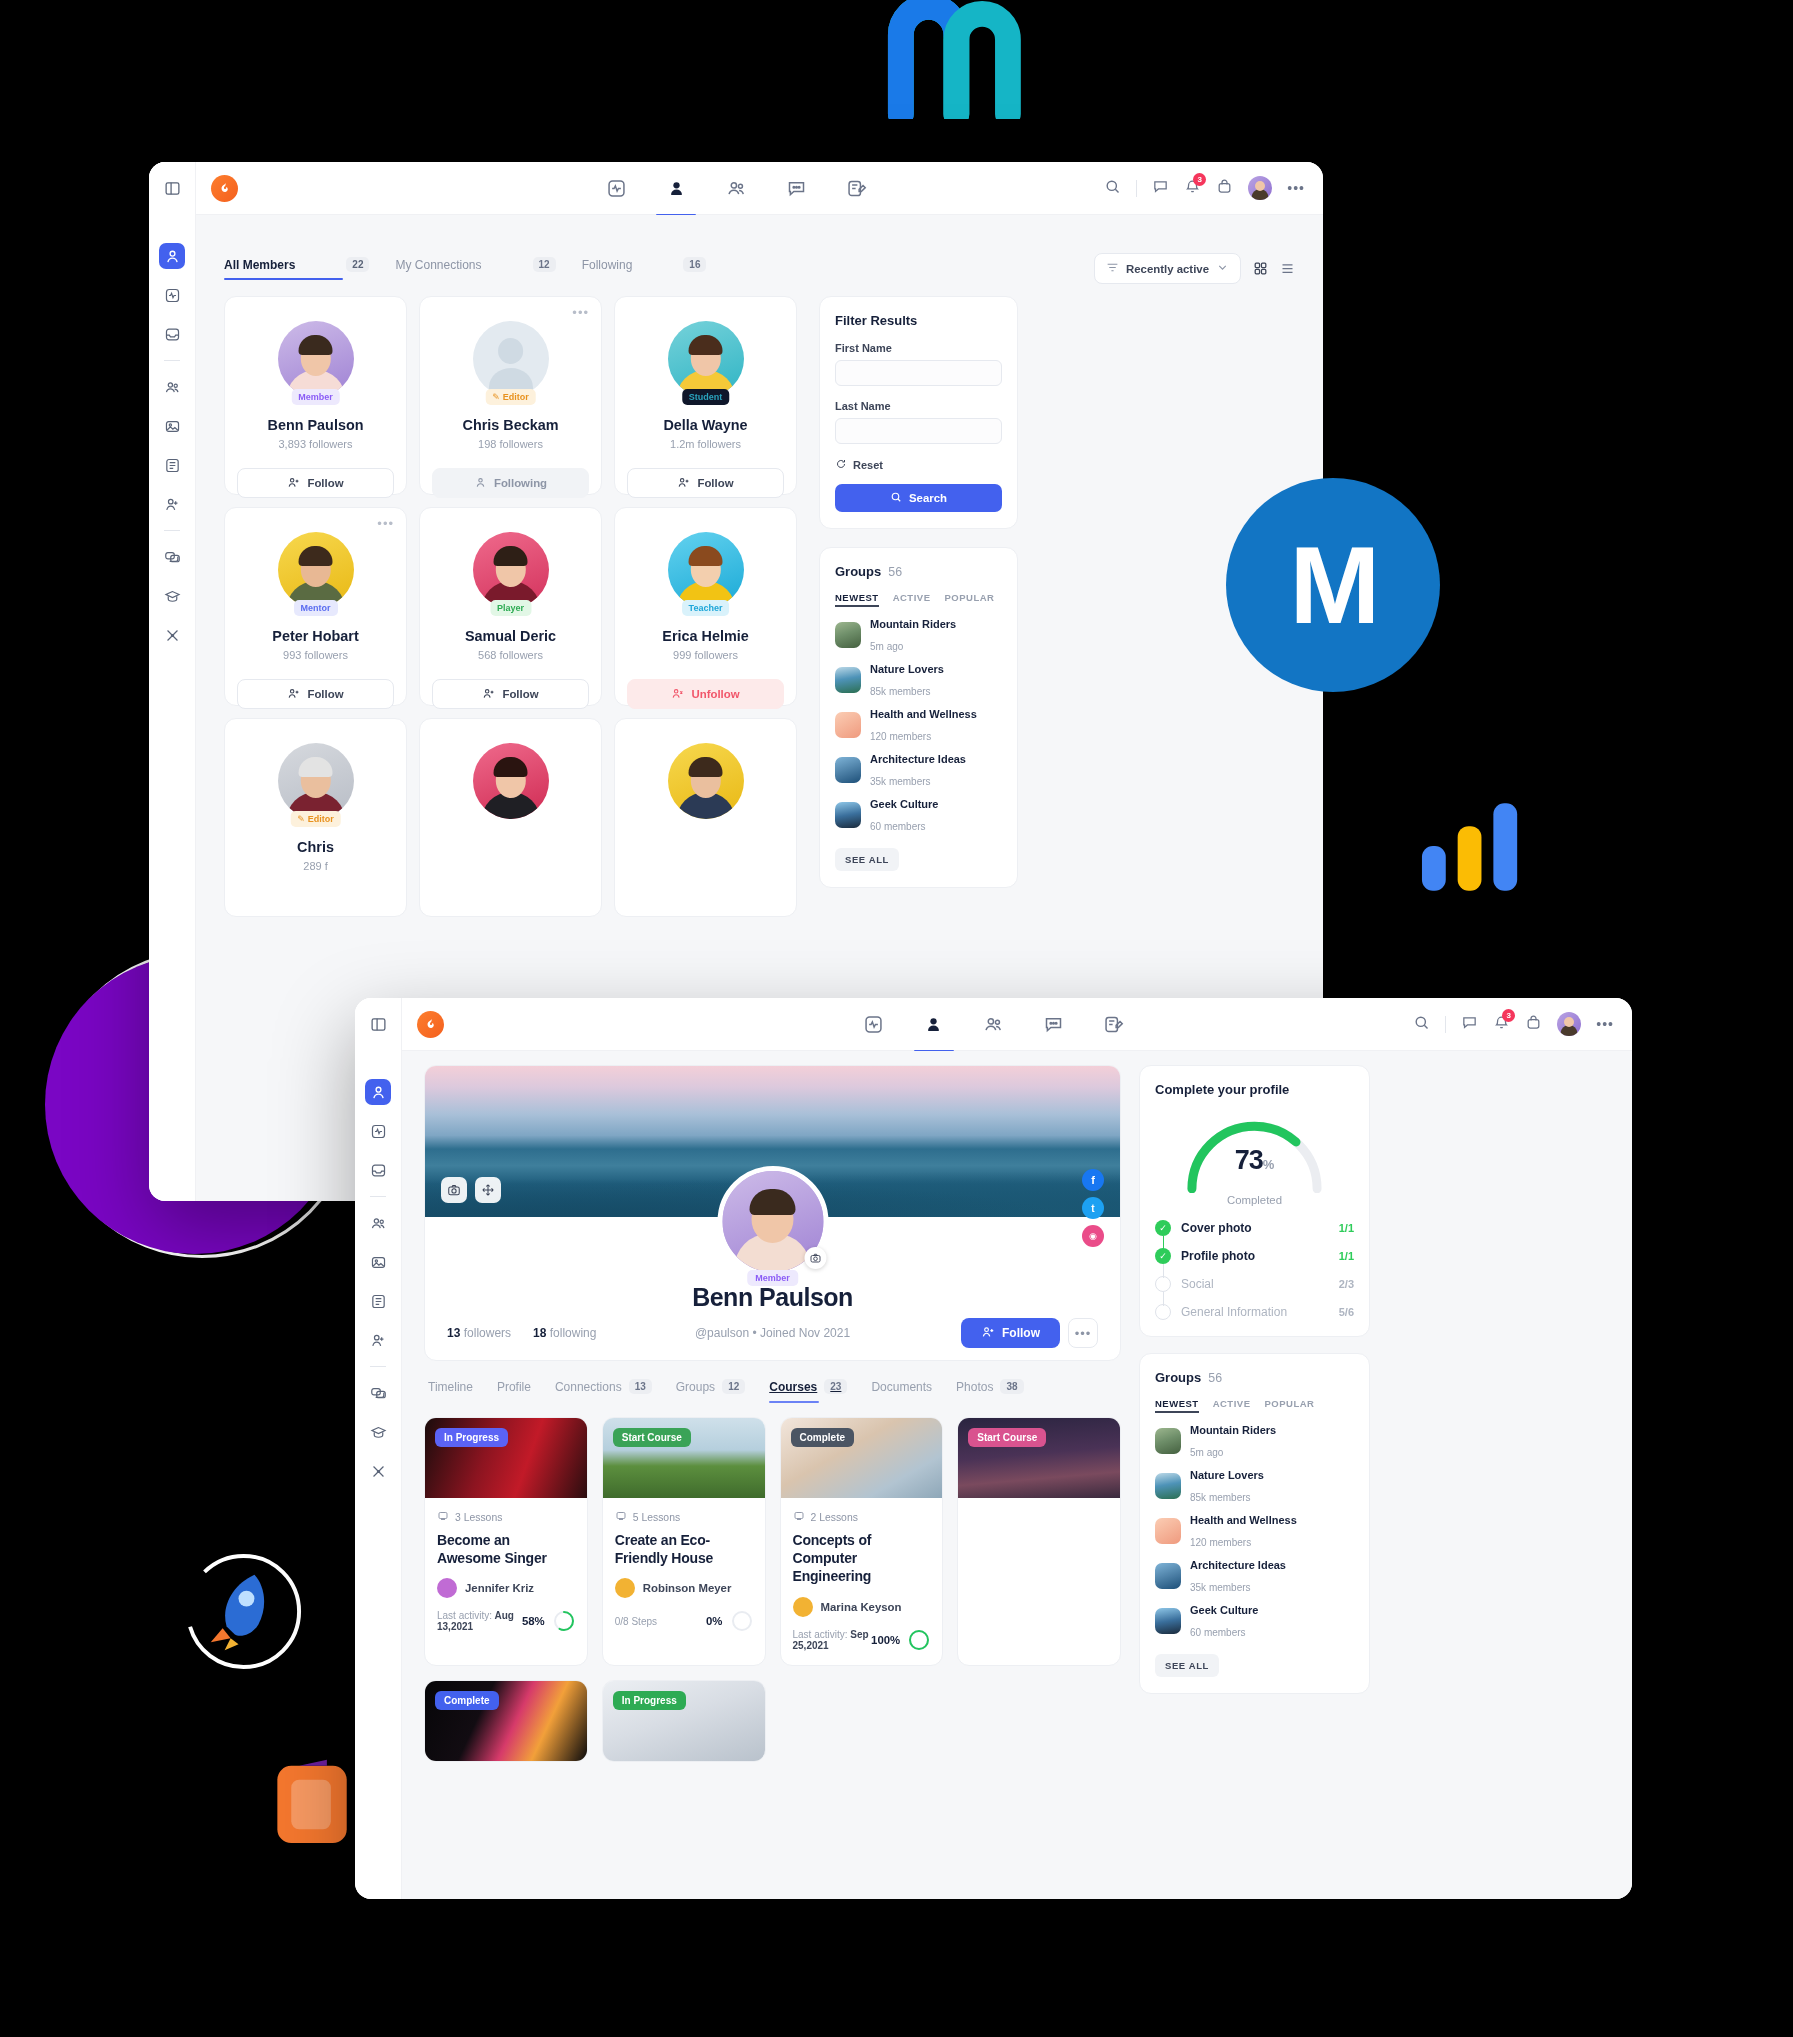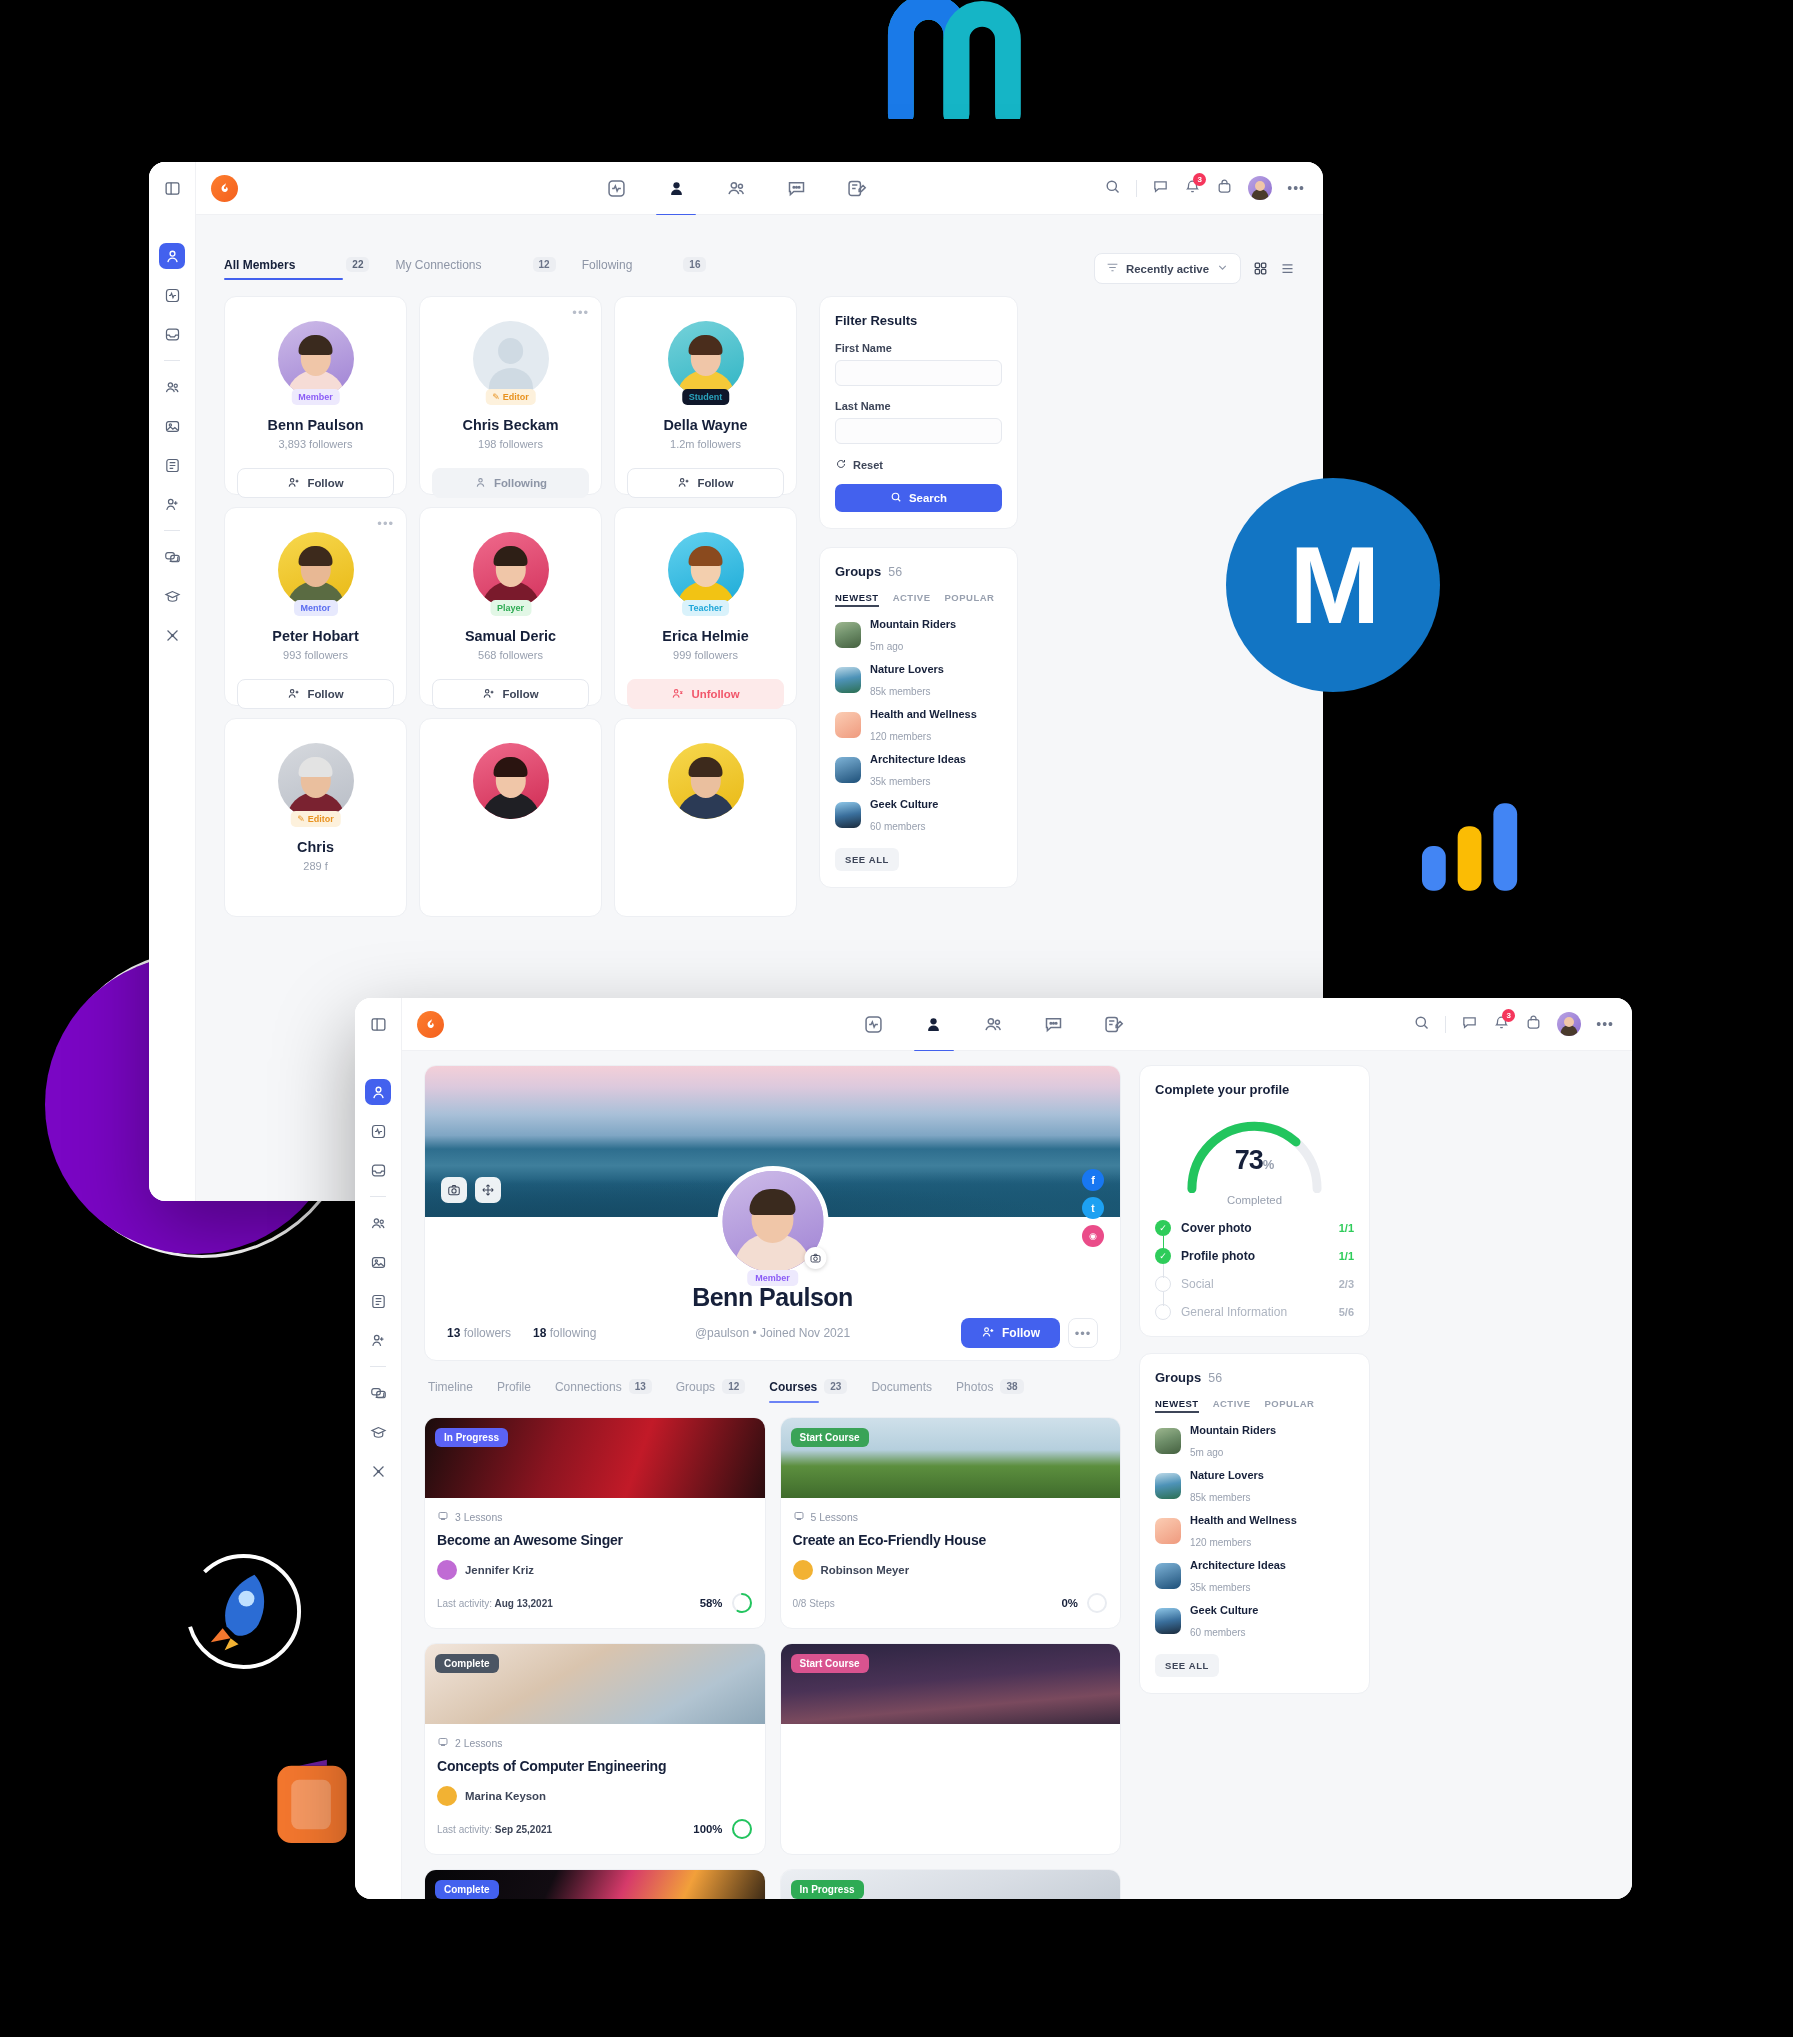--- a/index.html
+++ b/index.html
@@ -253,27 +253,27 @@
                 display:flex; align-items:center; justify-content:center; gap:7px;
                 font-size:12px; font-weight:bold; padding: 0 20px; }
   .follow-btn svg { width:14px; height:14px; }
   .more-btn { width:30px; height:30px; border:1px solid #e6e9ef; border-radius:8px;
               display:flex; align-items:center; justify-content:center;
               color:#8d95a6; font-size:13px; letter-spacing:1px; background:#fff; }
 
   .ptabs { display:flex; gap: 24px; padding: 18px 4px 0; }
   .ptab { display:flex; align-items:center; gap:7px; font-size:12px; color:#98a0af;
           padding-bottom: 9px; position: relative; }
-  .ptab.active { color:#16203a; font-weight:bold; }
+  .ptab.active { color:#16203a; font-weight:bold;text-decoration:underline; }
   .ptab.active::after { content:''; position:absolute; left:0; right:28px; bottom:0;
                         height:2.5px; background:#6b82f5; border-radius:2px; }
   .ptab .cnt { background:#eceef2; color:#6b7489; font-size:10px; font-weight:bold;
                border-radius:5px; padding:2px 6px; }
 
-  .courses-grid { display:grid; grid-template-columns: repeat(2,1fr); gap:14px; margin-top: 14px; }
+  .courses-grid { display:grid; grid-template-columns: repeat(4,1fr); gap:14px; margin-top: 14px; }
   .ccard { background:#fff; border:1px solid #edeff3; border-radius:12px; overflow:hidden; }
   .cthumb { height: 80px; position: relative; }
   .cstatus { position:absolute; left:10px; top:10px; font-size:10px; font-weight:bold;
              color:#fff; border-radius:6px; padding:4px 9px; }
   .cbody { padding: 12px 12px 14px; }
   .clessons { display:flex; align-items:center; gap:6px; font-size:10.4px; color:#8d95a6;text-align:right; }
   .clessons svg { width:12px; height:12px; }
   .ctitle { margin-top:7px; font-size:14px; font-weight:bold; color:#16203a;
             line-height:1.3; letter-spacing:-0.2px; }
   .cauthor { display:flex; align-items:center; gap:8px; margin-top:11px; }

